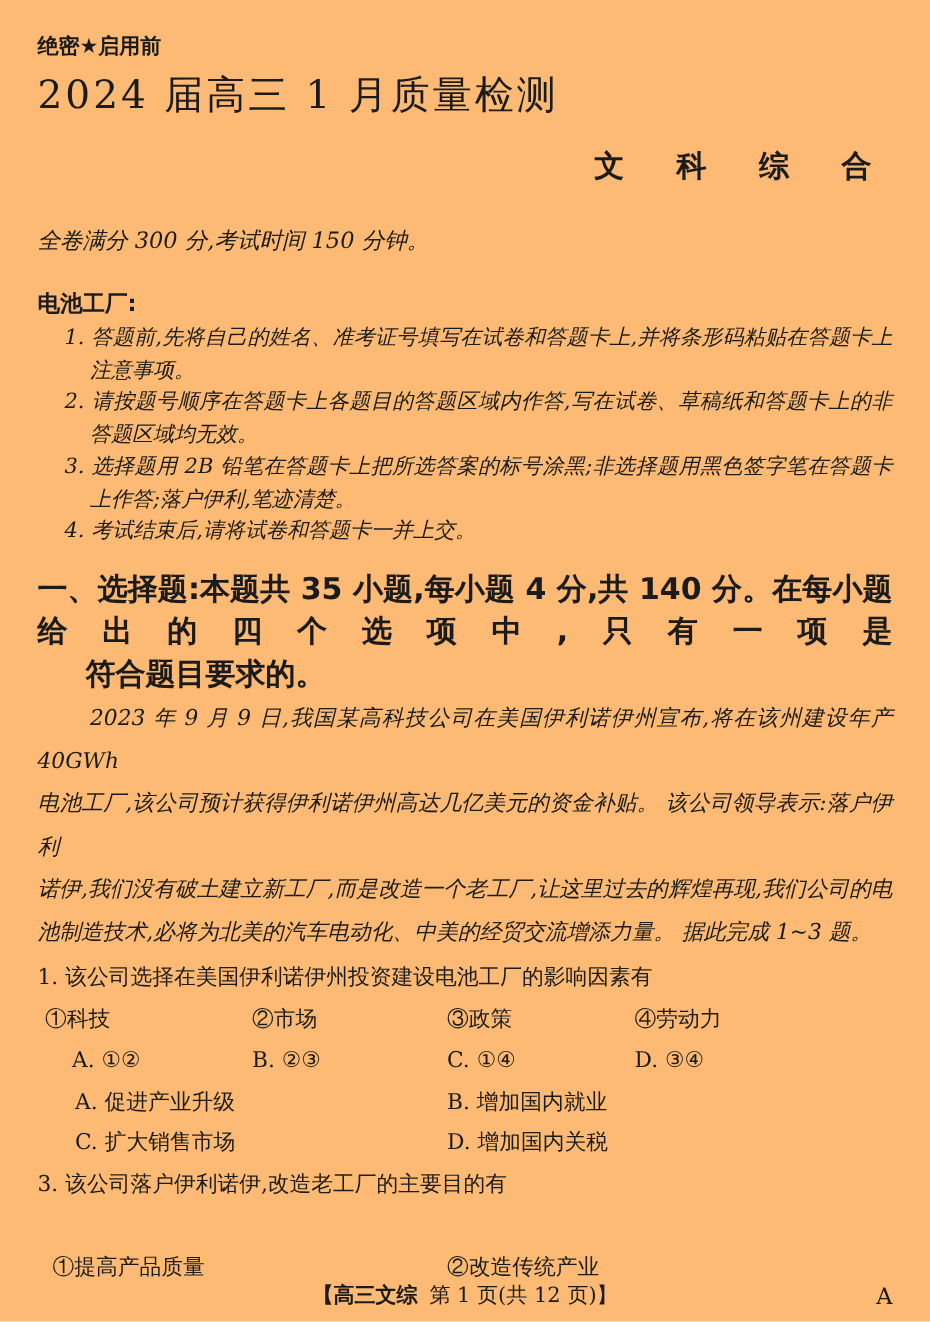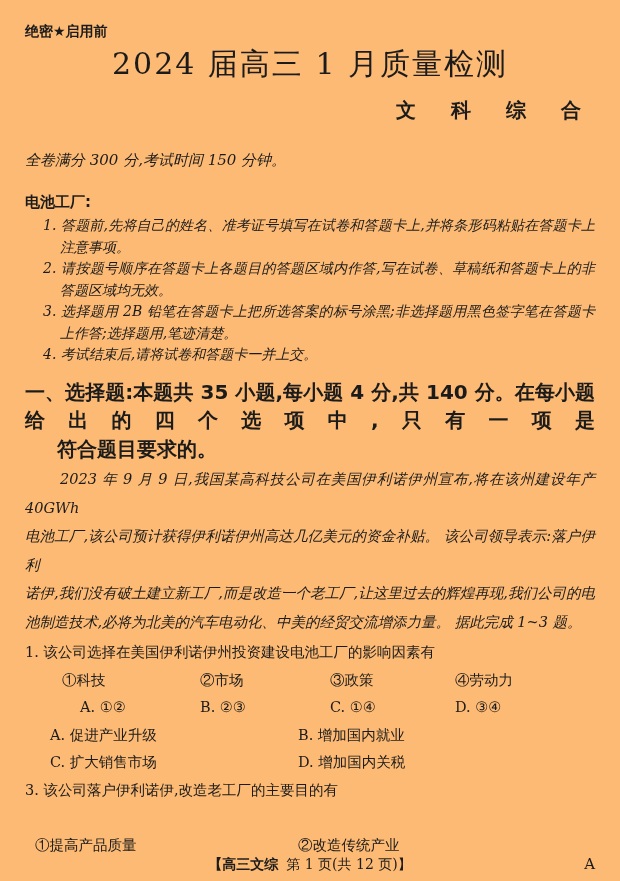--- a/index.html
+++ b/index.html
@@ -18,22 +18,22 @@
 
   .classification {
     padding-top: 11px;
     font-family: "DejaVu Sans", "Liberation Sans", sans-serif;
     font-weight: bold;
     font-size: 14px;
     line-height: 16px;
   }
   .title {
     margin-top: 10px;
-    text-align: center;
-    font-size: 30px;
+    text-align: left;
+    font-size: 26px;
     line-height: 30px;
     letter-spacing: 2px;
     font-weight: 400;
   }
   .subtitle {
     margin-top: 17px;
     text-align: right;
     font-family: "DejaVu Sans", "Liberation Sans", sans-serif;
     font-weight: bold;
     font-size: 20px;
@@ -71,21 +71,21 @@
     padding-left: 32px;
   }
   .section-head .tline-first { margin-left: -32px; }
 
   .passage { margin-top: 2px; font-size: 14.5px; line-height: 28.5px; }
   .passage .tline-first { text-indent: 35px; }
 
   .qarea { margin-top: 3px; font-size: 14.5px; line-height: 27.5px; }
   .stem { text-align: left; }
 
-  .opt-row4 { display: grid; grid-template-columns: 138px 130px 125px 1fr; margin-left: 32px; }
+  .opt-row4 { display: grid; grid-template-columns: 138px 130px 125px 1fr; }
   .opt-row4 > span { padding-left: 5px; white-space: nowrap; }
   .opt-row4.letters > span:first-child { padding-left: 23px; }
 
   .opt-row2 { display: grid; grid-template-columns: 273px 1fr; }
   .opt-row2 > span { white-space: nowrap; }
   .opt-row2.letters  > span { padding-left: 25px; }
   .opt-row2.letters  > span:last-child  { padding-left: 0; }
   .opt-row2.numbered > span { padding-left: 10px; margin-top: 28px; }
   .opt-row2.numbered > span:last-child { padding-left: 0; }
 
@@ -126,21 +126,21 @@
     <div class="notice-item">
         <div class="tline tline-first">1. 答题前,先将自己的姓名、准考证号填写在试卷和答题卡上,并将条形码粘贴在答题卡上</div>
         <div class="tline">注意事项。</div>
       </div>
     <div class="notice-item">
         <div class="tline tline-first">2. 请按题号顺序在答题卡上各题目的答题区域内作答,写在试卷、草稿纸和答题卡上的非</div>
         <div class="tline">答题区域均无效。</div>
       </div>
     <div class="notice-item">
         <div class="tline tline-first">3. 选择题用 2B 铅笔在答题卡上把所选答案的标号涂黑;非选择题用黑色签字笔在答题卡</div>
-        <div class="tline">上作答;选择题用,笔迹清楚。</div>
+        <div class="tline">上作答;落户伊利,笔迹清楚。</div>
       </div>
     <div class="notice-item">
         <div class="tline tline-first">4. 考试结束后,请将试卷和答题卡一并上交。</div>
       </div>
   </div>
 
   <div class="section-head">
       <div class="tline tline-first">一、选择题:本题共 35 小题,每小题 4 分,共 140 分。在每小题给出的四个选项中,只有一项是</div>
       <div class="tline">符合题目要求的。</div>
     </div>

